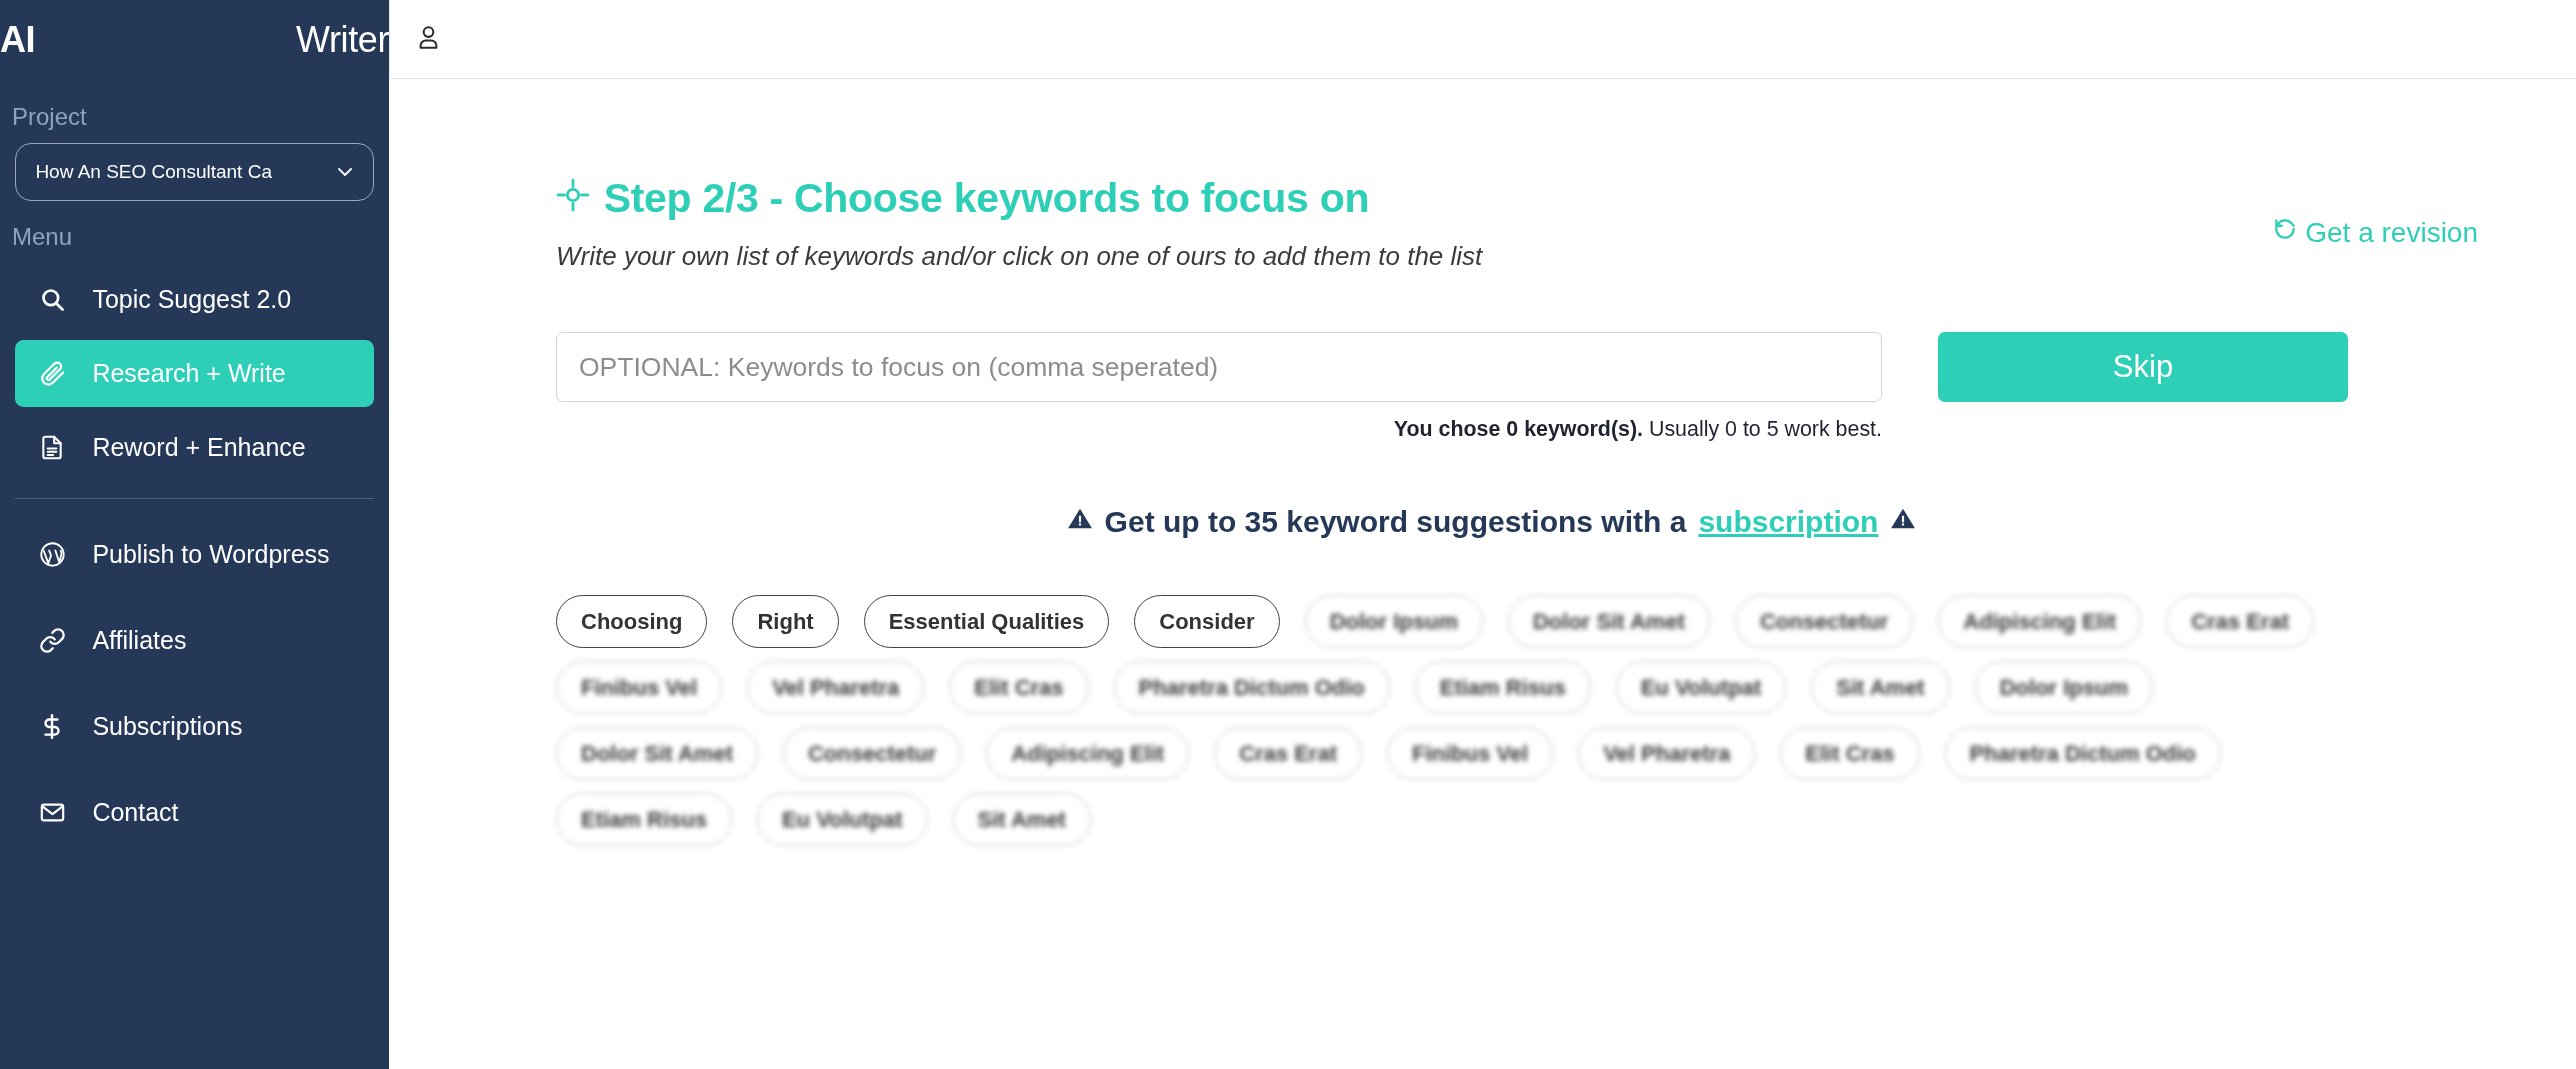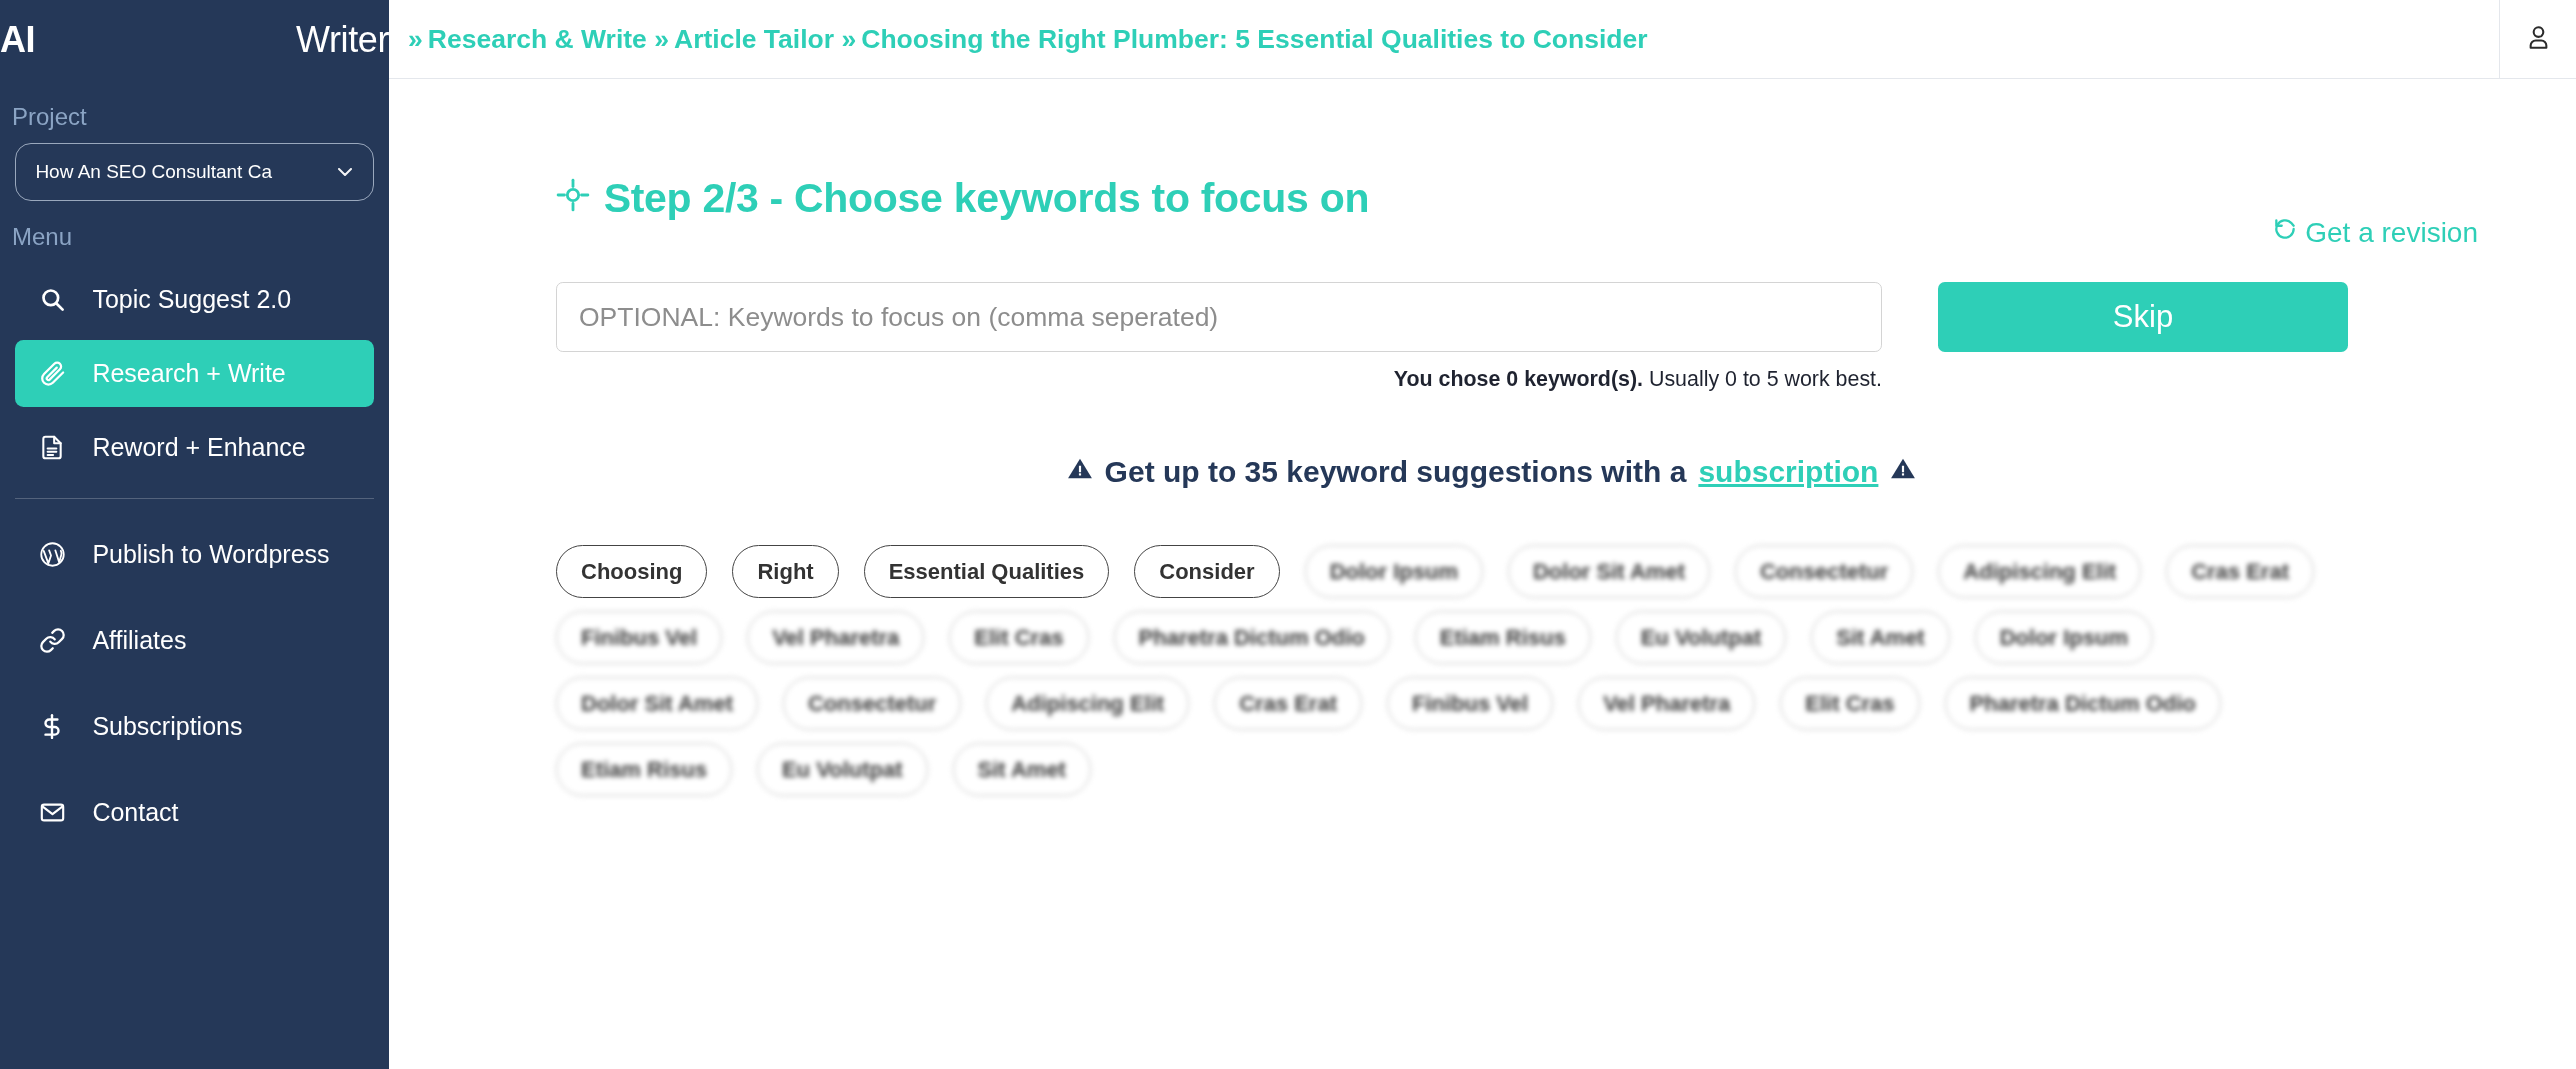--- a/index.html
+++ b/index.html
@@ -302,25 +302,20 @@
             </svg>
         </span>
         <span>Contact</span>
       </div>
     </nav>
   </aside>
 
   <div class="main">
 
     <header class="topbar">
-      <div class="crumbs">
-        <span class="sep">»</span><a href="#">Research &amp; Write</a>
-        <span class="sep">»</span><a href="#">Article Tailor</a>
-        <span class="sep">»</span><a href="#">Choosing the Right Plumber: 5 Essential Qualities to Consider</a>
-      </div>
       <div class="account-cell">
         <span>
           <svg width="29" height="29" viewBox="0 0 24 24" fill="none" stroke="#2b2b2b" stroke-width="1.7" stroke-linecap="round" stroke-linejoin="round">
               <circle cx="12" cy="7.5" r="4"></circle>
               <path d="M5.5 20.5v-1.8A4.2 4.2 0 0 1 9.7 14.5h4.6a4.2 4.2 0 0 1 4.2 4.2v1.8z"></path>
             </svg>
         </span>
       </div>
     </header>
 
@@ -344,20 +339,21 @@
                 <circle cx="12" cy="12" r="4"></circle>
                 <line x1="12" y1="1.5" x2="12" y2="6"></line>
                 <line x1="12" y1="18" x2="12" y2="22.5"></line>
                 <line x1="1.5" y1="12" x2="6" y2="12"></line>
                 <line x1="18" y1="12" x2="22.5" y2="12"></line>
               </svg>
           </span>
           <span>Step 2/3 - Choose keywords to focus on</span>
         </h1>
 
+        <p class="step-sub">Write your own list of keywords and/or click on one of ours to add them to the list</p>
 
         <div class="row-input">
           <input class="kw-input" type="text" placeholder="OPTIONAL: Keywords to focus on (comma seperated)" style="">
           <div class="skip-wrap">
             <button class="skip-btn">Skip</button>
           </div>
         </div>
 
         <div class="chose-line">
           <b>You chose 0 keyword(s).</b><span> Usually 0 to 5 work best.</span>

